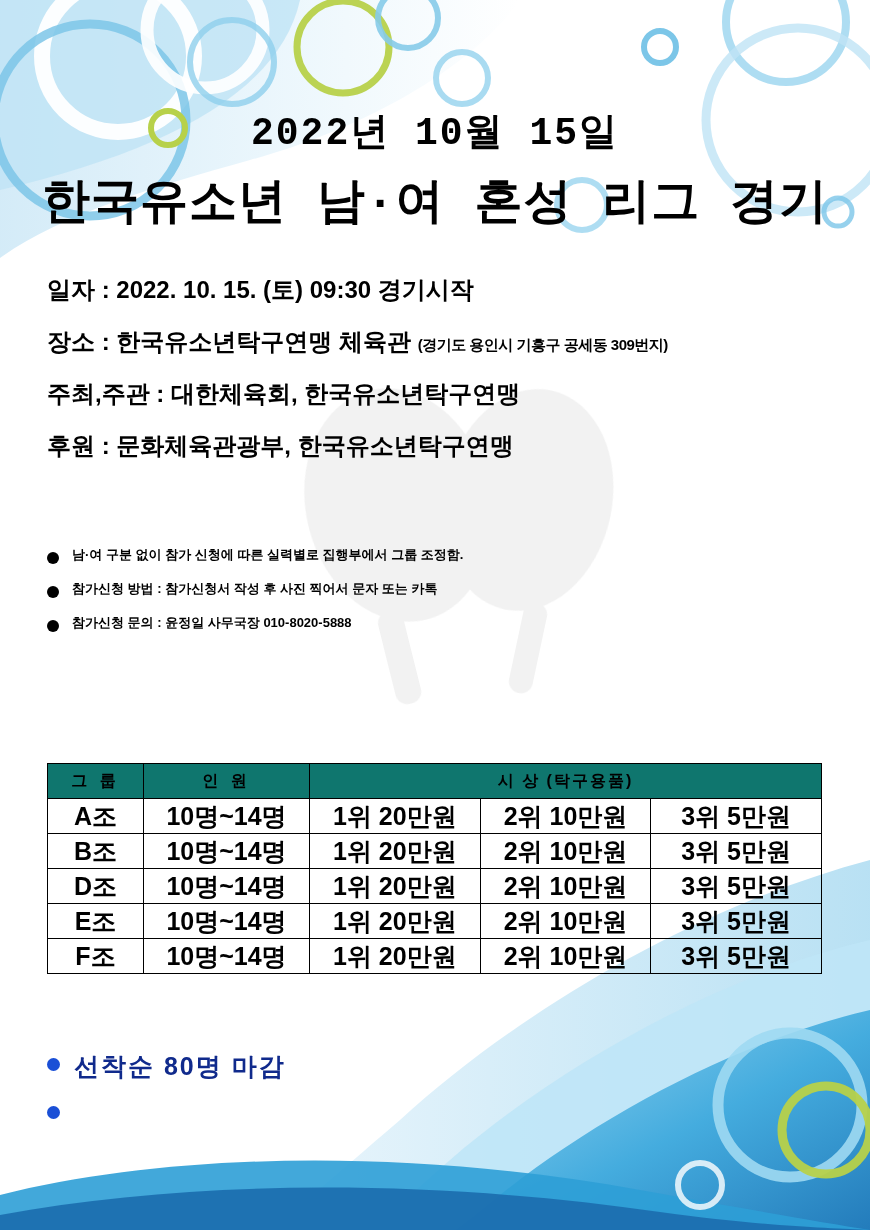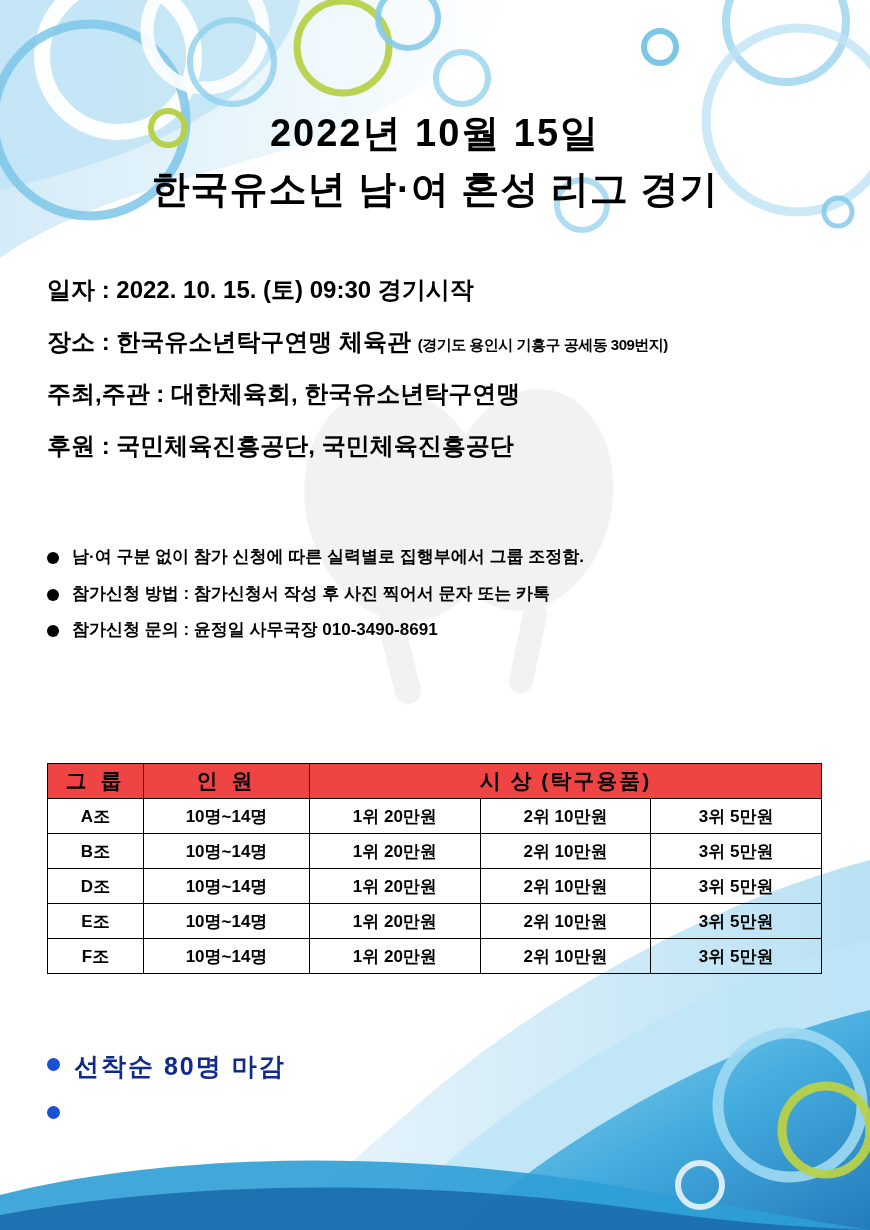--- a/index.html
+++ b/index.html
@@ -30,35 +30,36 @@
   }
 
   
   .title-block {
     position: absolute;
     left: 0;
     top: 108px;
     width: 870px;
     text-align: center;
     z-index: 5;
+    font-family: Liberation Mono, monospace;
   }
   .title-line1 {
     font-size: 38px;
     font-weight: bold;
     letter-spacing: 2px;
     line-height: 1.35;
     color: #000;
   }
   .title-line2 {
-    font-size: 38px;
+    font-size: 48px;
     font-weight: bold;
     letter-spacing: 1px;
     line-height: 1.35;
     color: #000;
-    margin-top: 5px;
+    margin-top: 13px;
   }
 
   
   .info-block {
     position: absolute;
     left: 47px;
     top: 278px;
     width: 790px;
     z-index: 5;
   }
@@ -92,21 +93,21 @@
     display: inline-block;
     width: 12px;
     height: 12px;
     border-radius: 50%;
     background: #000;
     margin-right: 13px;
     margin-top: 4px;
     flex: 0 0 auto;
   }
   .note-text {
-    font-size: 17px;
+    font-size: 13px;
     font-weight: bold;
     line-height: 1.1;
     letter-spacing: 0px;
     white-space: nowrap;
   }
 
   
   .table-wrap {
     position: absolute;
     left: 47px;
@@ -115,29 +116,29 @@
     z-index: 5;
   }
   table.prize {
     border-collapse: collapse;
     width: 775px;
     table-layout: fixed;
   }
   table.prize th, table.prize td {
     border: 1px solid #000;
     text-align: center;
-    font-size: 17px;
+    font-size: 25px;
     font-weight: bold;
     height: 34px;
     padding: 0;
   }
   table.prize thead th {
-    background: #ef4444;
+    background: #0f766e;
     letter-spacing: 4px;
-    font-size: 21px;
+    font-size: 16px;
   }
   table.prize thead th.prize-head {
     letter-spacing: 2px;
     margin-top: 29px;
   }
   .col-group { width: 95px; }
   .col-count { width: 165px; }
   .col-prize { width: 171px; }
 
   
@@ -234,35 +235,35 @@
     <div class="title-line2">한국유소년 남·여  혼성 리그 경기</div>
   </div>
 
   <div class="info-block">
     <div class="info-line">일자 : 2022. 10. 15. (토) 09:30  경기시작</div>
     <div class="info-line">
       <span>장소 : 한국유소년탁구연맹 체육관</span>
       <span class="info-sub">(경기도 용인시 기흥구 공세동 309번지)</span>
     </div>
     <div class="info-line">주최,주관 : 대한체육회,  한국유소년탁구연맹</div>
-    <div class="info-line">후원 : 국민체육진흥공단,  국민체육진흥공단</div>
+    <div class="info-line">후원 : 문화체육관광부,  한국유소년탁구연맹</div>
   </div>
 
   <div class="notes-block">
     <div class="note-row">
       <span class="bullet"></span>
       <span class="note-text">남·여 구분 없이 참가 신청에 따른 실력별로 집행부에서 그룹 조정함.</span>
     </div>
     <div class="note-row">
       <span class="bullet"></span>
       <span class="note-text">참가신청 방법 : 참가신청서 작성 후 사진 찍어서 문자 또는 카톡</span>
     </div>
     <div class="note-row">
       <span class="bullet"></span>
-      <span class="note-text">참가신청 문의 : 윤정일 사무국장 010-3490-8691</span>
+      <span class="note-text">참가신청 문의 : 윤정일 사무국장 010-8020-5888</span>
     </div>
   </div>
 
   <div class="table-wrap">
     <table class="prize">
       <thead>
         <tr>
           <th class="col-group">그 룹</th>
           <th class="col-count">인 원</th>
           <th class="prize-head" colspan="3">시 상 (탁구용품)</th>

